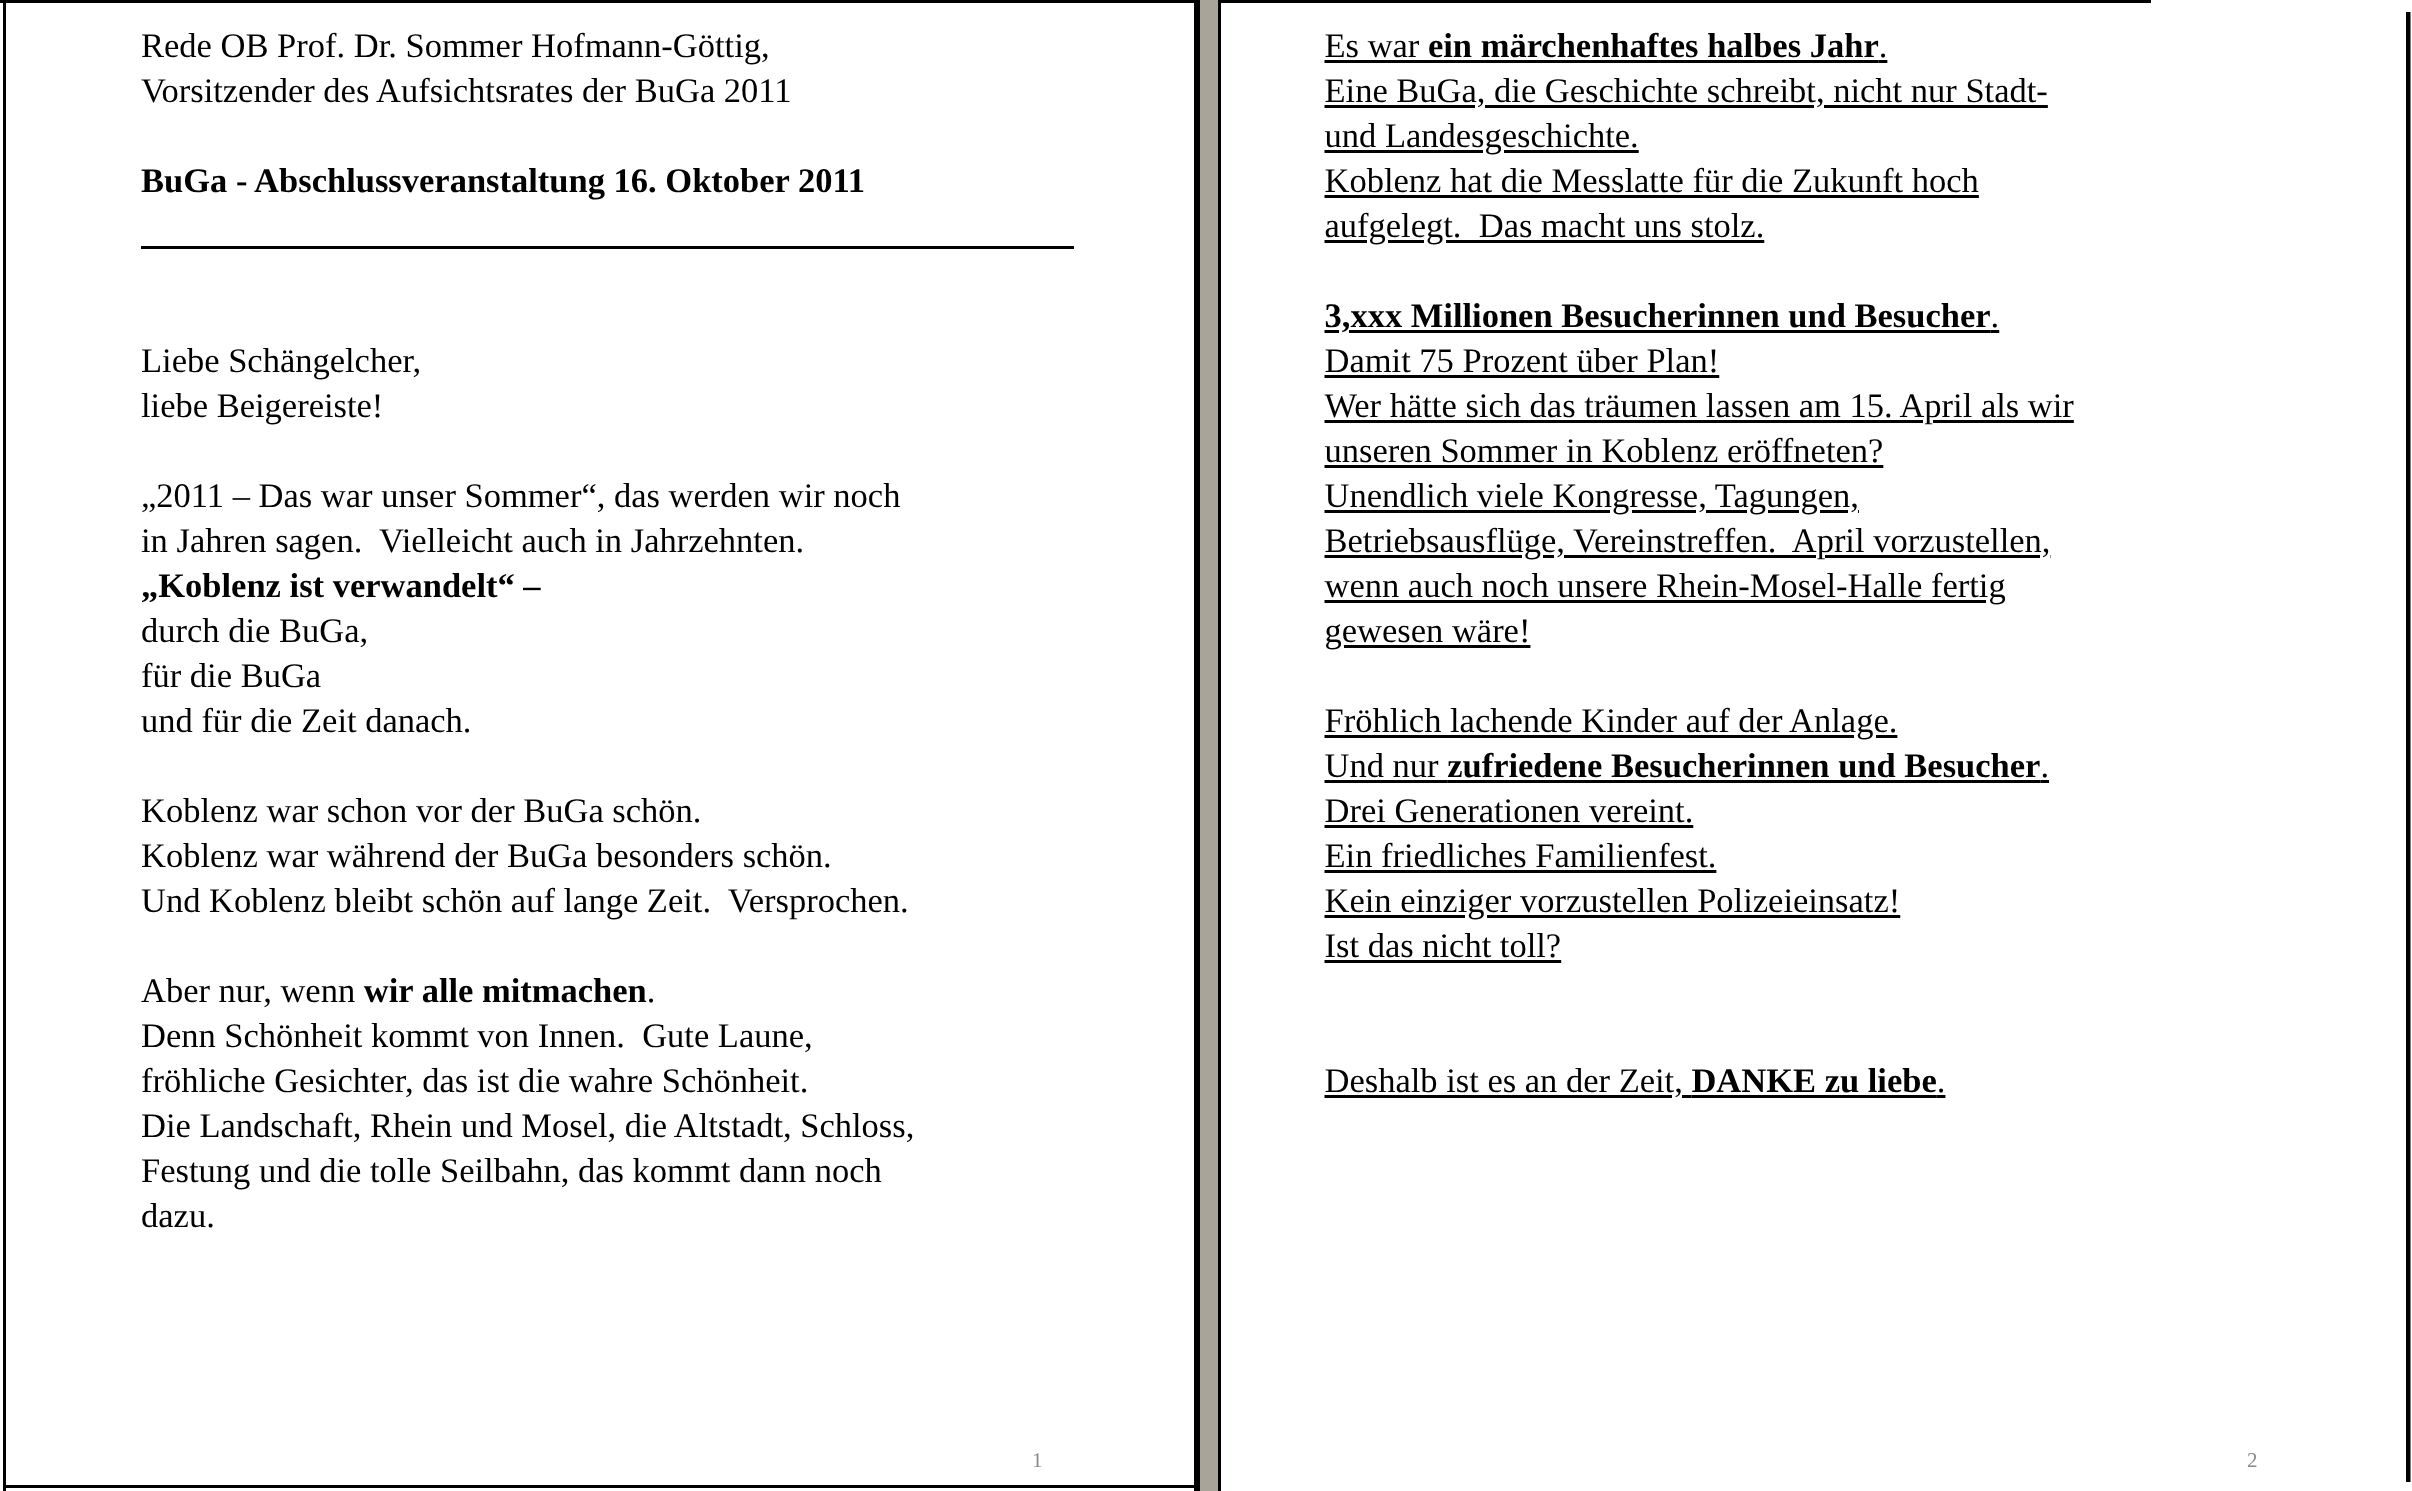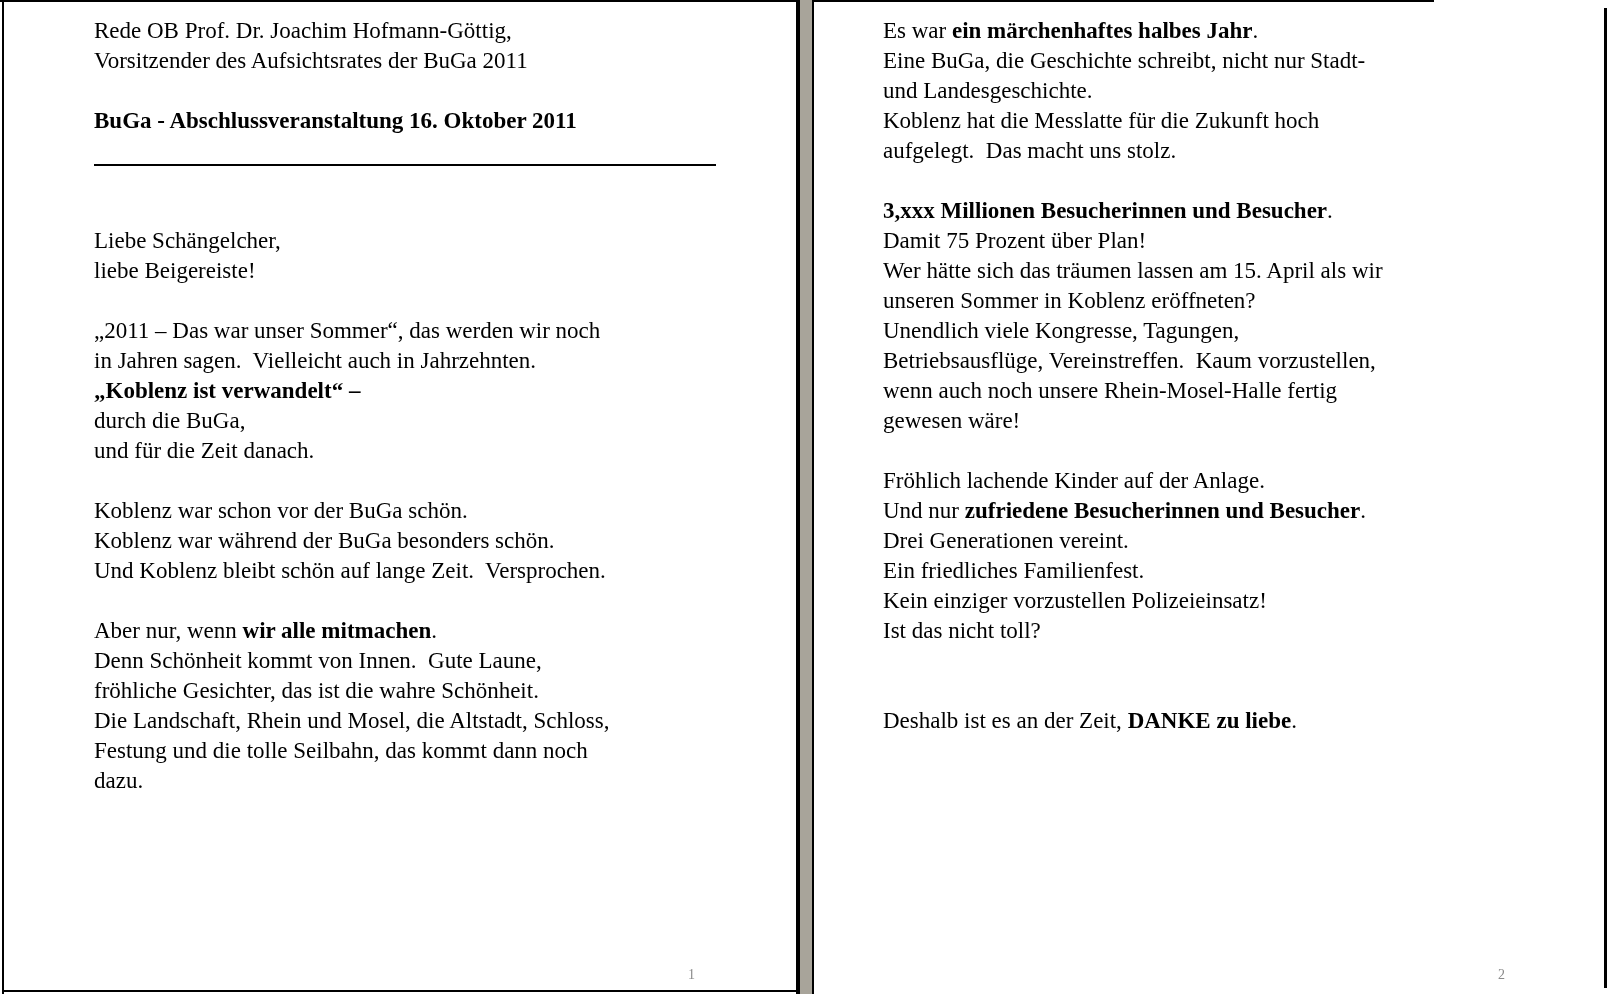--- a/index.html
+++ b/index.html
@@ -17,42 +17,43 @@
   .line .b{font-weight:700;}
   .line.rule{border-bottom:2px solid #000;height:28px;margin-bottom:0;}
   .pagenum{
     position:absolute;top:966px;
     font-size:14px;line-height:18px;color:#8a8a8a;
     font-family:"Liberation Serif","DejaVu Serif",serif;
   }
   .edge{position:absolute;background:#000;}
   .gutter-tan{position:absolute;background:#a8a49a;}
   #lefttext{left:94px;top:16px;}
-  #righttext{left:883px;top:16px;}
+  #righttext{left:883px;top:16px;text-decoration:underline;}
   #pagenum1{left:688px;}
   #pagenum2{left:1498px;}
 </style>
 </head>
 <body>
 
 <div id="lefttext" class="textcol">
-    <div class="line"><span>Rede OB Prof. Dr. Joachim Hofmann-Göttig,</span></div>
+    <div class="line"><span>Rede OB Prof. Dr. Sommer Hofmann-Göttig,</span></div>
     <div class="line"><span>Vorsitzender des Aufsichtsrates der BuGa 2011</span></div>
     <div class="line"></div>
     <div class="line"><span class="b">BuGa - Abschlussveranstaltung 16. Oktober 2011</span></div>
     <div class="line rule"></div>
     <div class="line"></div>
     <div class="line"></div>
     <div class="line"><span>Liebe Schängelcher,</span></div>
     <div class="line"><span>liebe Beigereiste!</span></div>
     <div class="line"></div>
     <div class="line"><span>„2011 – Das war unser Sommer“, das werden wir noch</span></div>
     <div class="line"><span>in Jahren sagen.  Vielleicht auch in Jahrzehnten.</span></div>
     <div class="line"><span class="b">„Koblenz ist verwandelt“ –</span></div>
     <div class="line"><span>durch die BuGa,</span></div>
+    <div class="line"><span>für die BuGa</span></div>
     <div class="line"><span>und für die Zeit danach.</span></div>
     <div class="line"></div>
     <div class="line"><span>Koblenz war schon vor der BuGa schön.</span></div>
     <div class="line"><span>Koblenz war während der BuGa besonders schön.</span></div>
     <div class="line"><span>Und Koblenz bleibt schön auf lange Zeit.  Versprochen.</span></div>
     <div class="line"></div>
     <div class="line"><span>Aber nur, wenn </span><span class="b">wir alle mitmachen</span><span>.</span></div>
     <div class="line"><span>Denn Schönheit kommt von Innen.  Gute Laune,</span></div>
     <div class="line"><span>fröhliche Gesichter, das ist die wahre Schönheit.</span></div>
     <div class="line"><span>Die Landschaft, Rhein und Mosel, die Altstadt, Schloss,</span></div>
@@ -66,21 +67,21 @@
     <div class="line"><span>Eine BuGa, die Geschichte schreibt, nicht nur Stadt-</span></div>
     <div class="line"><span>und Landesgeschichte.</span></div>
     <div class="line"><span>Koblenz hat die Messlatte für die Zukunft hoch</span></div>
     <div class="line"><span>aufgelegt.  Das macht uns stolz.</span></div>
     <div class="line"></div>
     <div class="line"><span class="b">3,xxx Millionen Besucherinnen und Besucher</span><span>.</span></div>
     <div class="line"><span>Damit 75 Prozent über Plan!</span></div>
     <div class="line"><span>Wer hätte sich das träumen lassen am 15. April als wir</span></div>
     <div class="line"><span>unseren Sommer in Koblenz eröffneten?</span></div>
     <div class="line"><span>Unendlich viele Kongresse, Tagungen,</span></div>
-    <div class="line"><span>Betriebsausflüge, Vereinstreffen.  Kaum vorzustellen,</span></div>
+    <div class="line"><span>Betriebsausflüge, Vereinstreffen.  April vorzustellen,</span></div>
     <div class="line"><span>wenn auch noch unsere Rhein-Mosel-Halle fertig</span></div>
     <div class="line"><span>gewesen wäre!</span></div>
     <div class="line"></div>
     <div class="line"><span>Fröhlich lachende Kinder auf der Anlage.</span></div>
     <div class="line"><span>Und nur </span><span class="b">zufriedene Besucherinnen und Besucher</span><span>.</span></div>
     <div class="line"><span>Drei Generationen vereint.</span></div>
     <div class="line"><span>Ein friedliches Familienfest.</span></div>
     <div class="line"><span>Kein einziger vorzustellen Polizeieinsatz!</span></div>
     <div class="line"><span>Ist das nicht toll?</span></div>
     <div class="line"></div>

